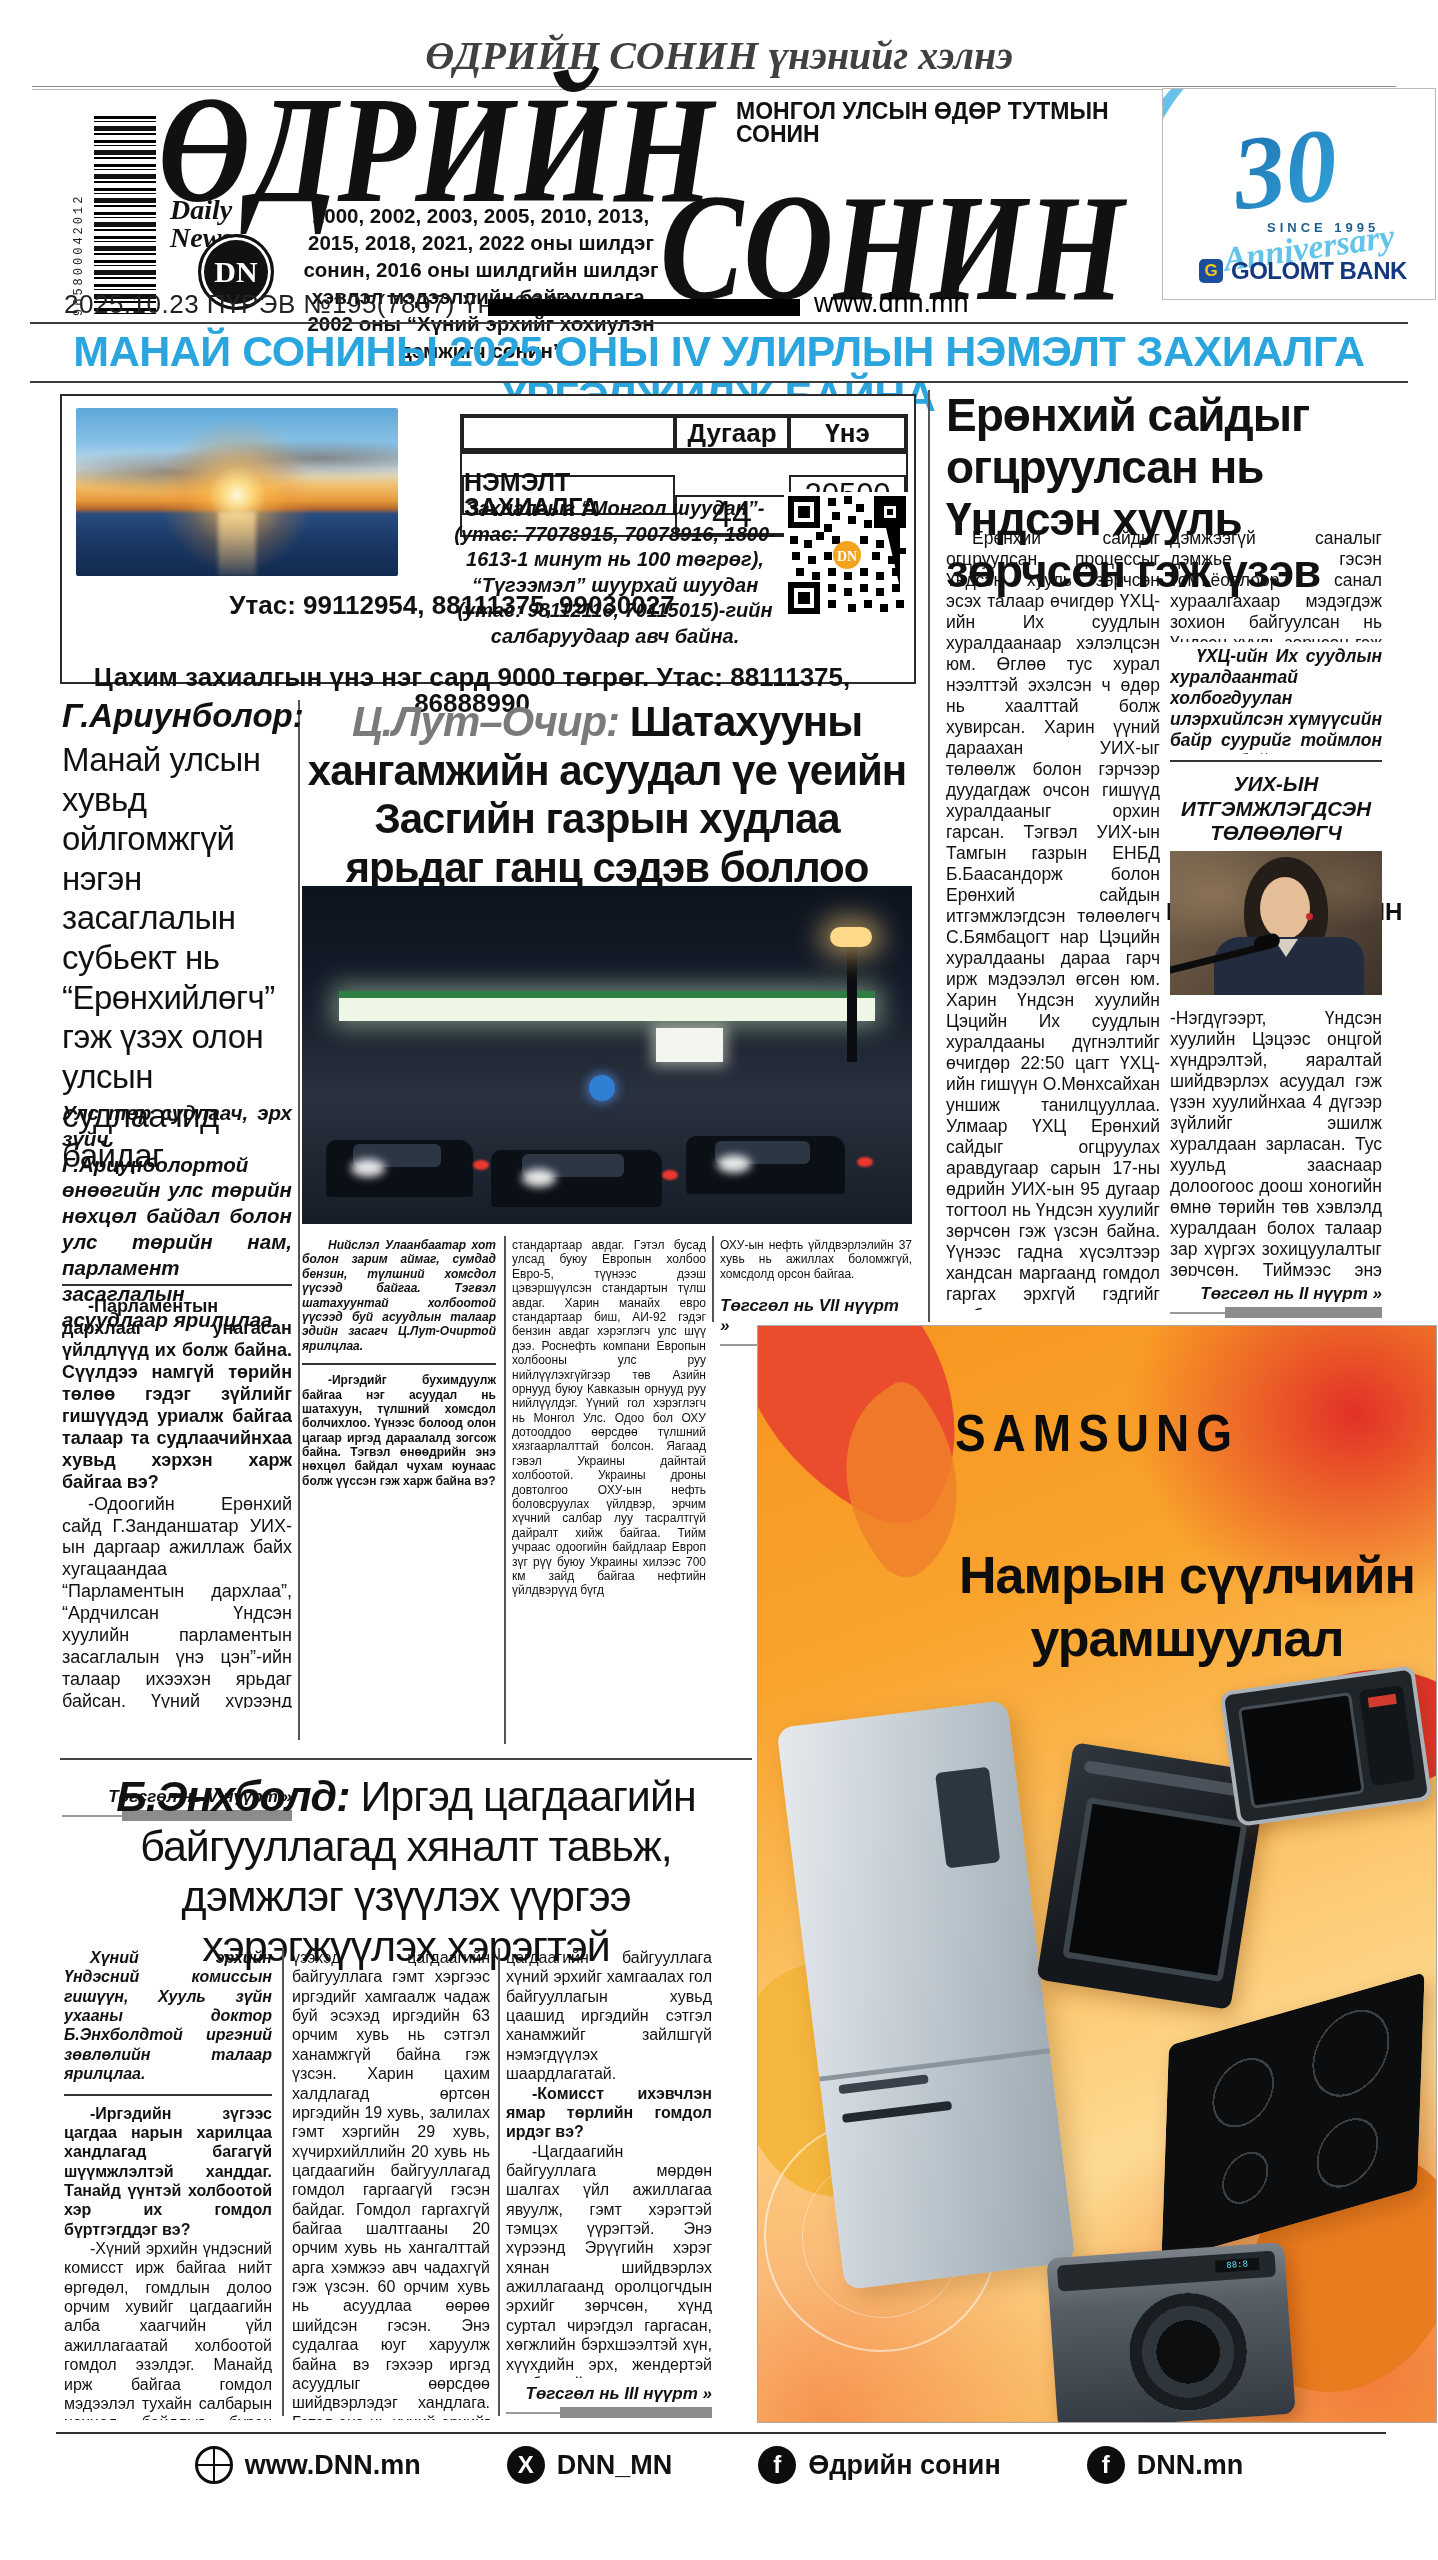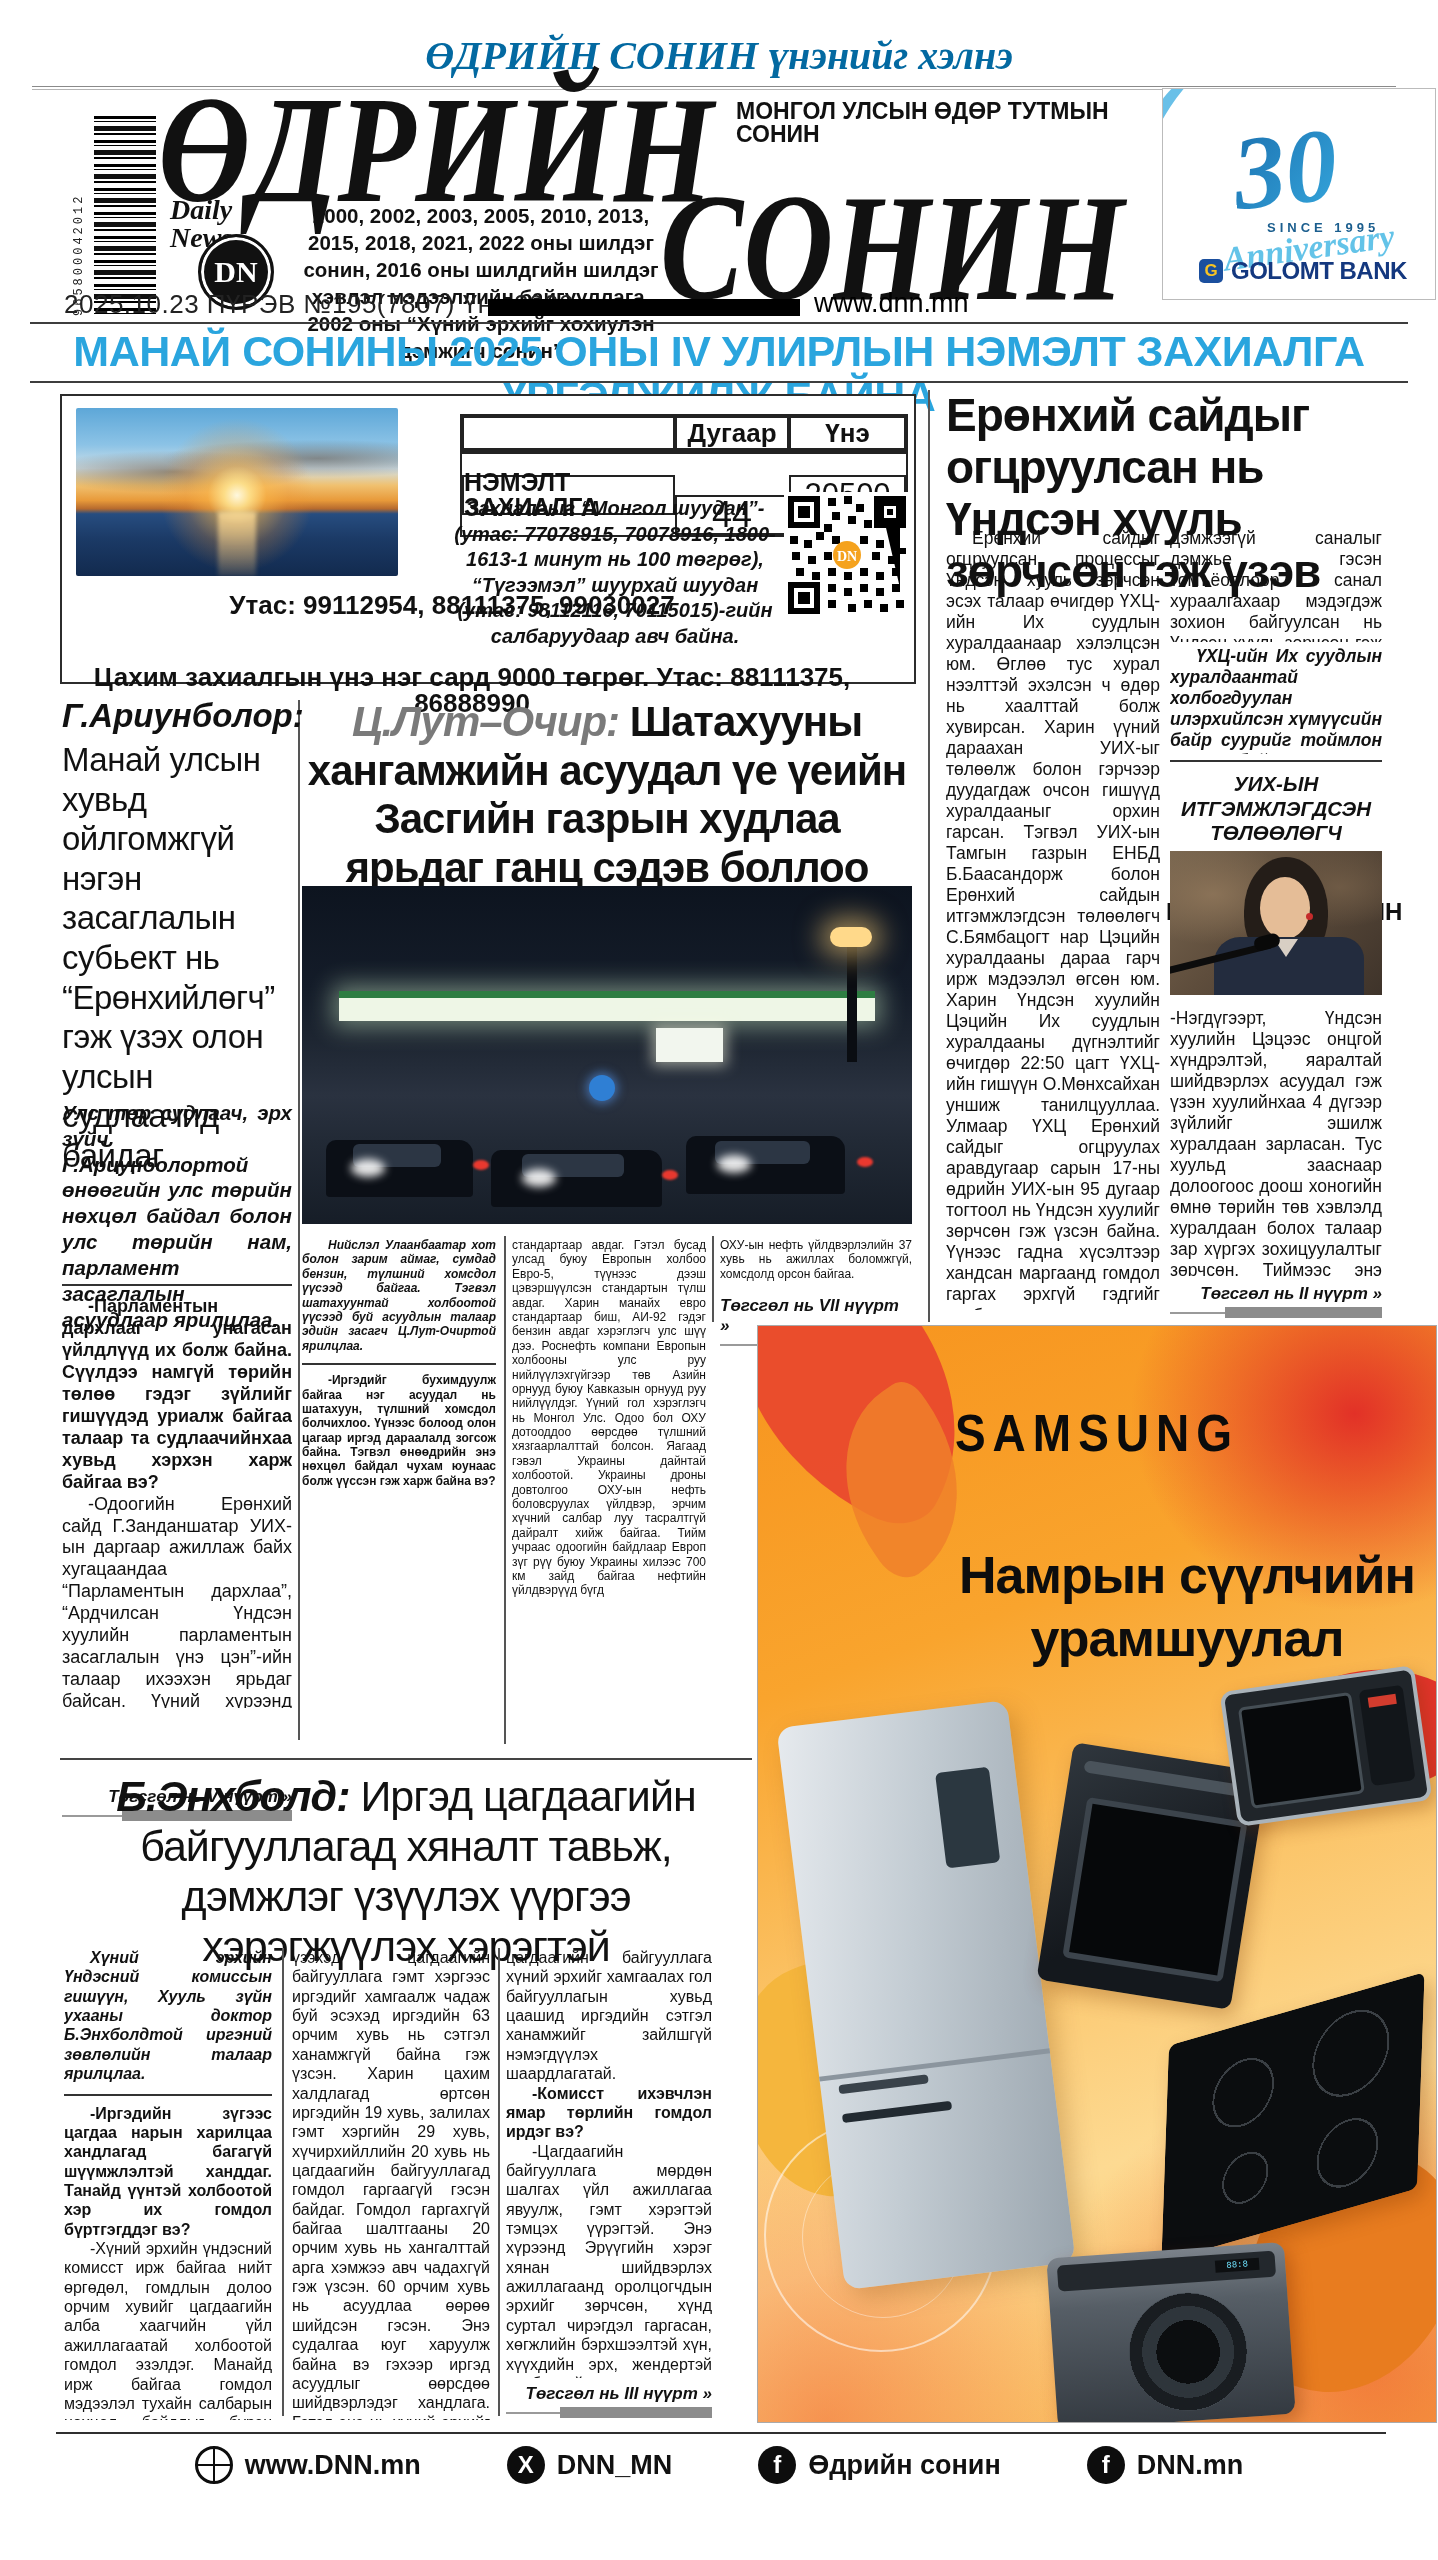--- a/index.html
+++ b/index.html
@@ -1,20 +1,20 @@
 <!DOCTYPE html>
 <html><head>
 <meta charset="utf-8">
 <style>
   html,body{margin:0;padding:0;background:#e8e8e8;}
   #page{position:relative;width:1438px;height:2560px;background:#fff;margin:0 auto;overflow:hidden;
         font-family:"Liberation Sans",sans-serif;color:#111;}
   .abs{position:absolute;}
   
-  .slogan{top:34px;left:0;width:100%;font:italic 700 40px/1.1 "Liberation Serif",serif;color:#0369a1;text-align:center;}
+  .slogan{top:34px;left:0;width:100%;font:italic 700 40px/1.1 "Liberation Serif",serif;color:#404040;text-align:center;}
   .slogan .tail{font-weight:600;}
   .rule-double{top:86px;left:32px;width:1364px;height:4px;background:linear-gradient(#8a8a8a 0 1px,transparent 1px 3px,#b5b5b5 3px 4px);}
   .barcode-wrap{top:116px;left:74px;width:86px;height:200px;}
   .barcode-num{position:absolute;left:-2px;top:0;height:100%;writing-mode:vertical-rl;transform:rotate(180deg);
         font:12px "Liberation Mono",monospace;letter-spacing:3px;color:#222;}
   .barcode{position:absolute;left:20px;top:0;width:62px;height:200px;
         background:repeating-linear-gradient(180deg,#000 0 3px,#fff 3px 5px,#000 5px 6px,#fff 6px 10px,#111 10px 15px,#fff 15px 17px,#000 17px 19px,#fff 19px 24px);}
   .mast1{top:74px;left:158px;width:580px;font:italic 700 152px/1 "Liberation Serif",serif;transform:scaleX(.84);transform-origin:left top;white-space:nowrap;}
   .mast2{top:172px;left:660px;width:500px;font:italic 700 152px/1 "Liberation Serif",serif;transform:scaleX(.82);transform-origin:left top;white-space:nowrap;}
   .tagline{top:100px;left:736px;width:430px;font:700 23px/1 "Liberation Sans",sans-serif;letter-spacing:0;}

